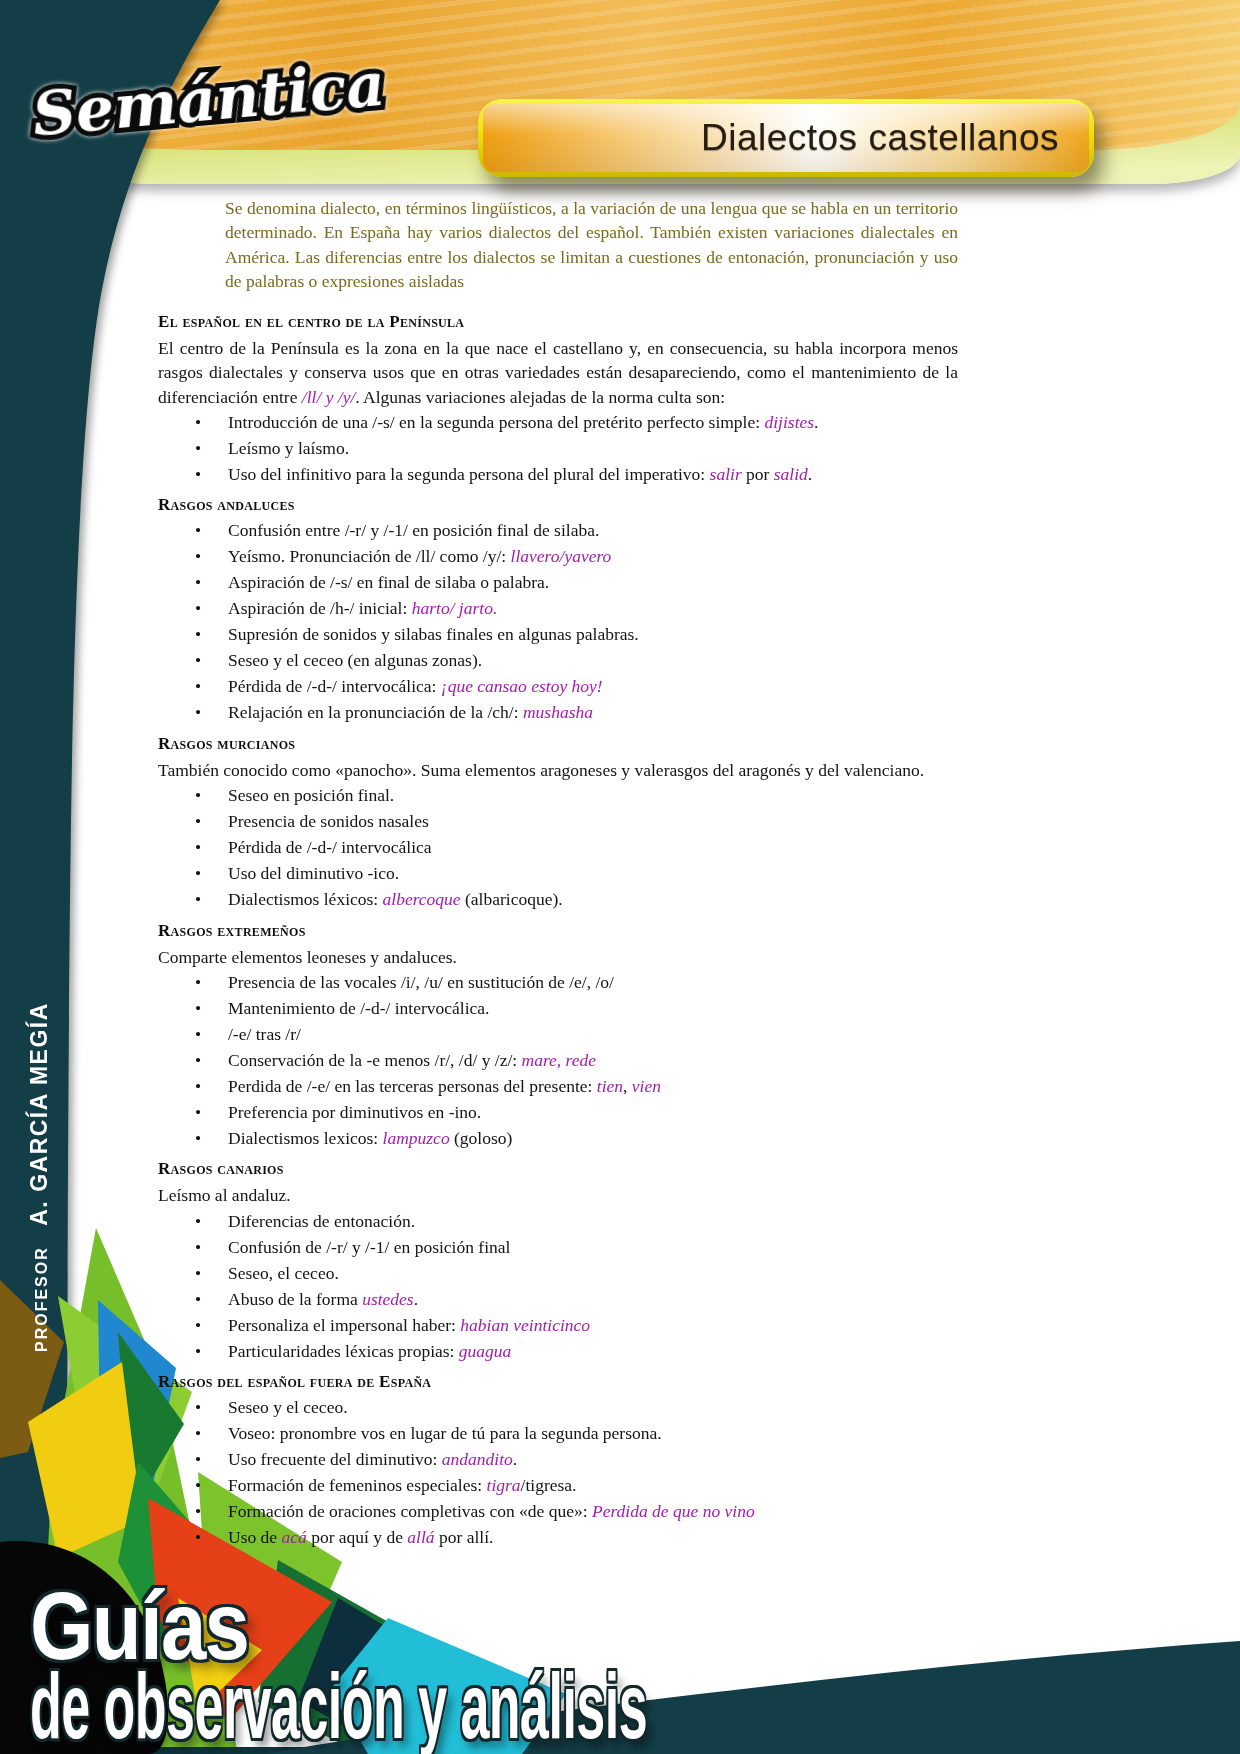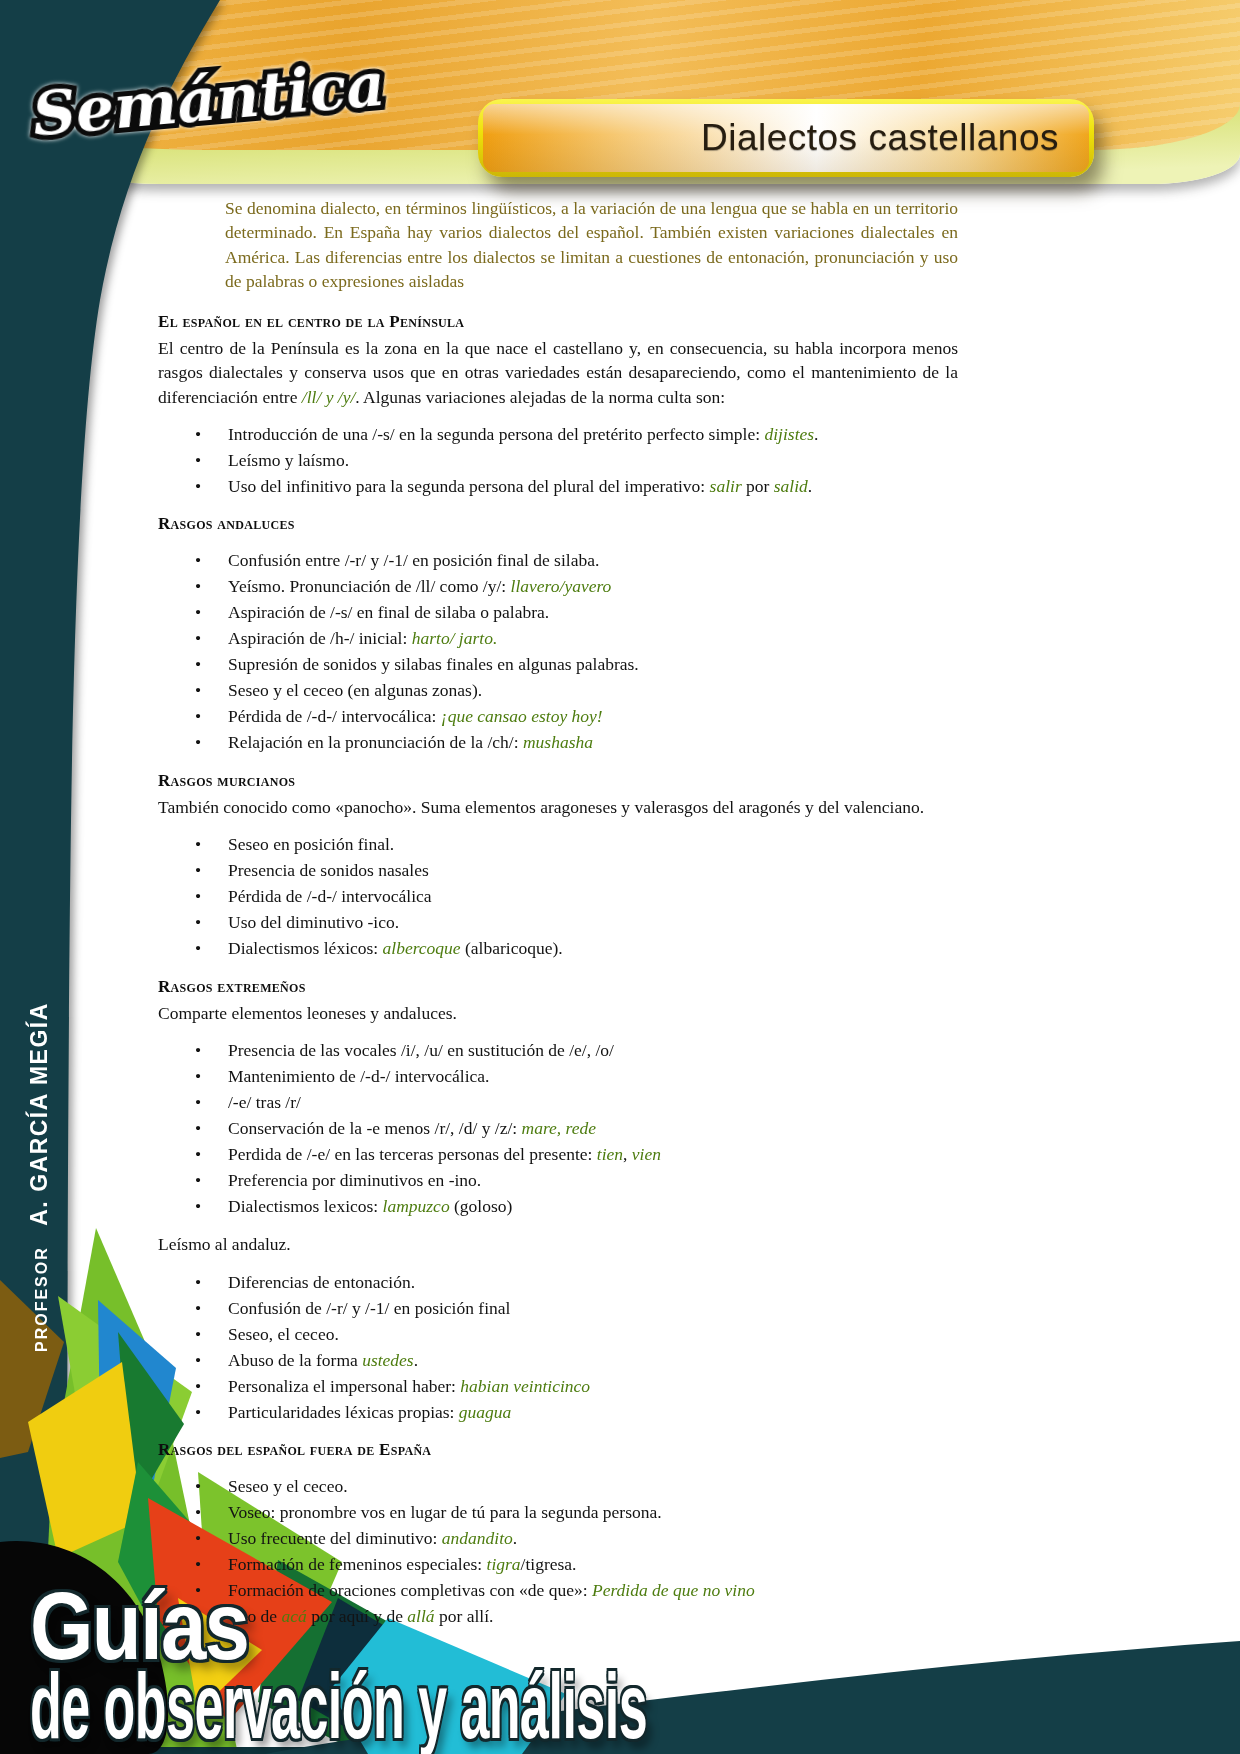--- a/index.html
+++ b/index.html
@@ -42,24 +42,24 @@
   .wedge-shadow{filter:drop-shadow(4px 2px 4px rgba(0,0,0,.38));}
 
   
   .content{position:absolute;left:158px;top:196px;width:800px;z-index:3;
     color:#131313;font-size:17.5px;}
   .intro{margin:0 0 17px 67px;width:733px;box-sizing:border-box;text-align:justify;
     line-height:24.3px;color:#7b6a1d;}
   .sec-h{font-size:17px;font-weight:700;font-variant:small-caps;letter-spacing:.3px;
     margin:7px 0 3px;line-height:23px;color:#0e0e0e;}
   .sec-p{margin:0;text-align:justify;line-height:24.3px;}
-  .blist{list-style:none;margin:14px 0;padding:0;}
+  .blist{list-style:none;margin:2px 0;padding:0;}
   .bitem{position:relative;padding-left:70px;line-height:23.4px;margin:0 0 2.6px;}
   .bitem::before{content:"\2022";position:absolute;left:37px;top:0;}
-  .content em{font-style:italic;color:#4d7c0f;}
+  .content em{font-style:italic;color:#a21caf;}
 
   
   .sidebar-text{position:absolute;left:26px;top:1352px;transform:rotate(-90deg);
     transform-origin:0 0;white-space:nowrap;z-index:5;color:#fff;
     font-family:"Liberation Sans",sans-serif;font-weight:700;}
   .sidebar-role{font-size:16px;letter-spacing:2px;margin-right:16px;}
   .sidebar-author{font-size:23px;letter-spacing:1.5px;}
 
   
   .footer-line{position:absolute;left:30px;z-index:6;color:#fff;line-height:1;
@@ -147,20 +147,21 @@
         <p class="sec-p"><span>Comparte elementos leoneses y andaluces.</span></p>
         <ul class="blist">
           <li class="bitem"><span>Presencia de las vocales /i/, /u/ en sustitución de /e/, /o/</span></li>
           <li class="bitem"><span>Mantenimiento de /-d-/ intervocálica.</span></li>
           <li class="bitem"><span>/-e/ tras /r/</span></li>
           <li class="bitem"><span>Conservación de la -e menos /r/, /d/ y /z/: </span><em>mare, rede</em></li>
           <li class="bitem"><span>Perdida de /-e/ en las terceras personas del presente: </span><em>tien</em><span>, </span><em>vien</em></li>
           <li class="bitem"><span>Preferencia por diminutivos en -ino.</span></li>
           <li class="bitem"><span>Dialectismos lexicos: </span><em>lampuzco</em><span> (goloso)</span></li>
         </ul>
+        <h2 class="sec-h">Rasgos canarios</h2>
         <p class="sec-p"><span>Leísmo al andaluz.</span></p>
         <ul class="blist">
           <li class="bitem"><span>Diferencias de entonación.</span></li>
           <li class="bitem"><span>Confusión de /-r/ y /-1/ en posición final</span></li>
           <li class="bitem"><span>Seseo, el ceceo.</span></li>
           <li class="bitem"><span>Abuso de la forma </span><em>ustedes</em><span>.</span></li>
           <li class="bitem"><span>Personaliza el impersonal haber: </span><em>habian veinticinco</em></li>
           <li class="bitem"><span>Particularidades léxicas propias: </span><em>guagua</em></li>
         </ul>
         <h2 class="sec-h">Rasgos del español fuera de España</h2>

